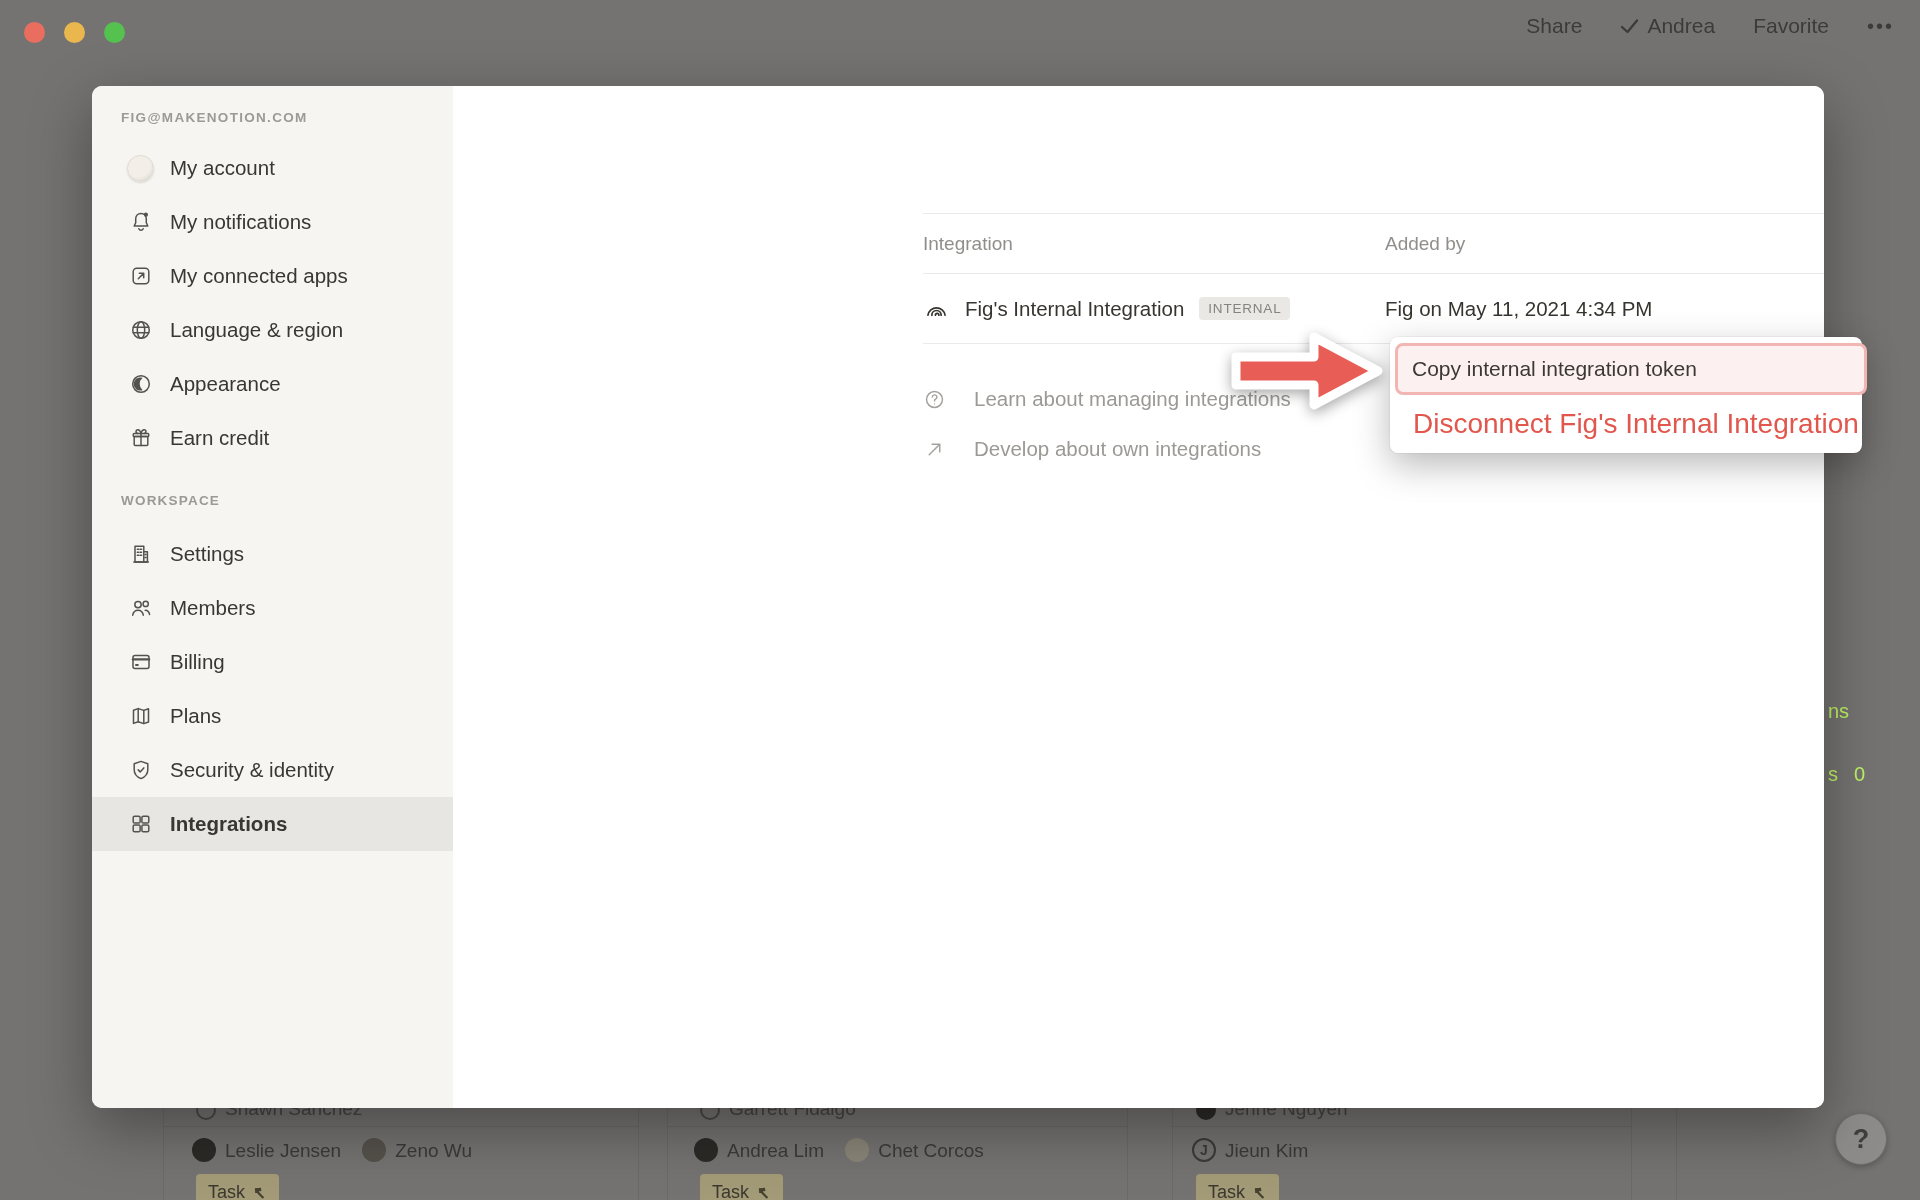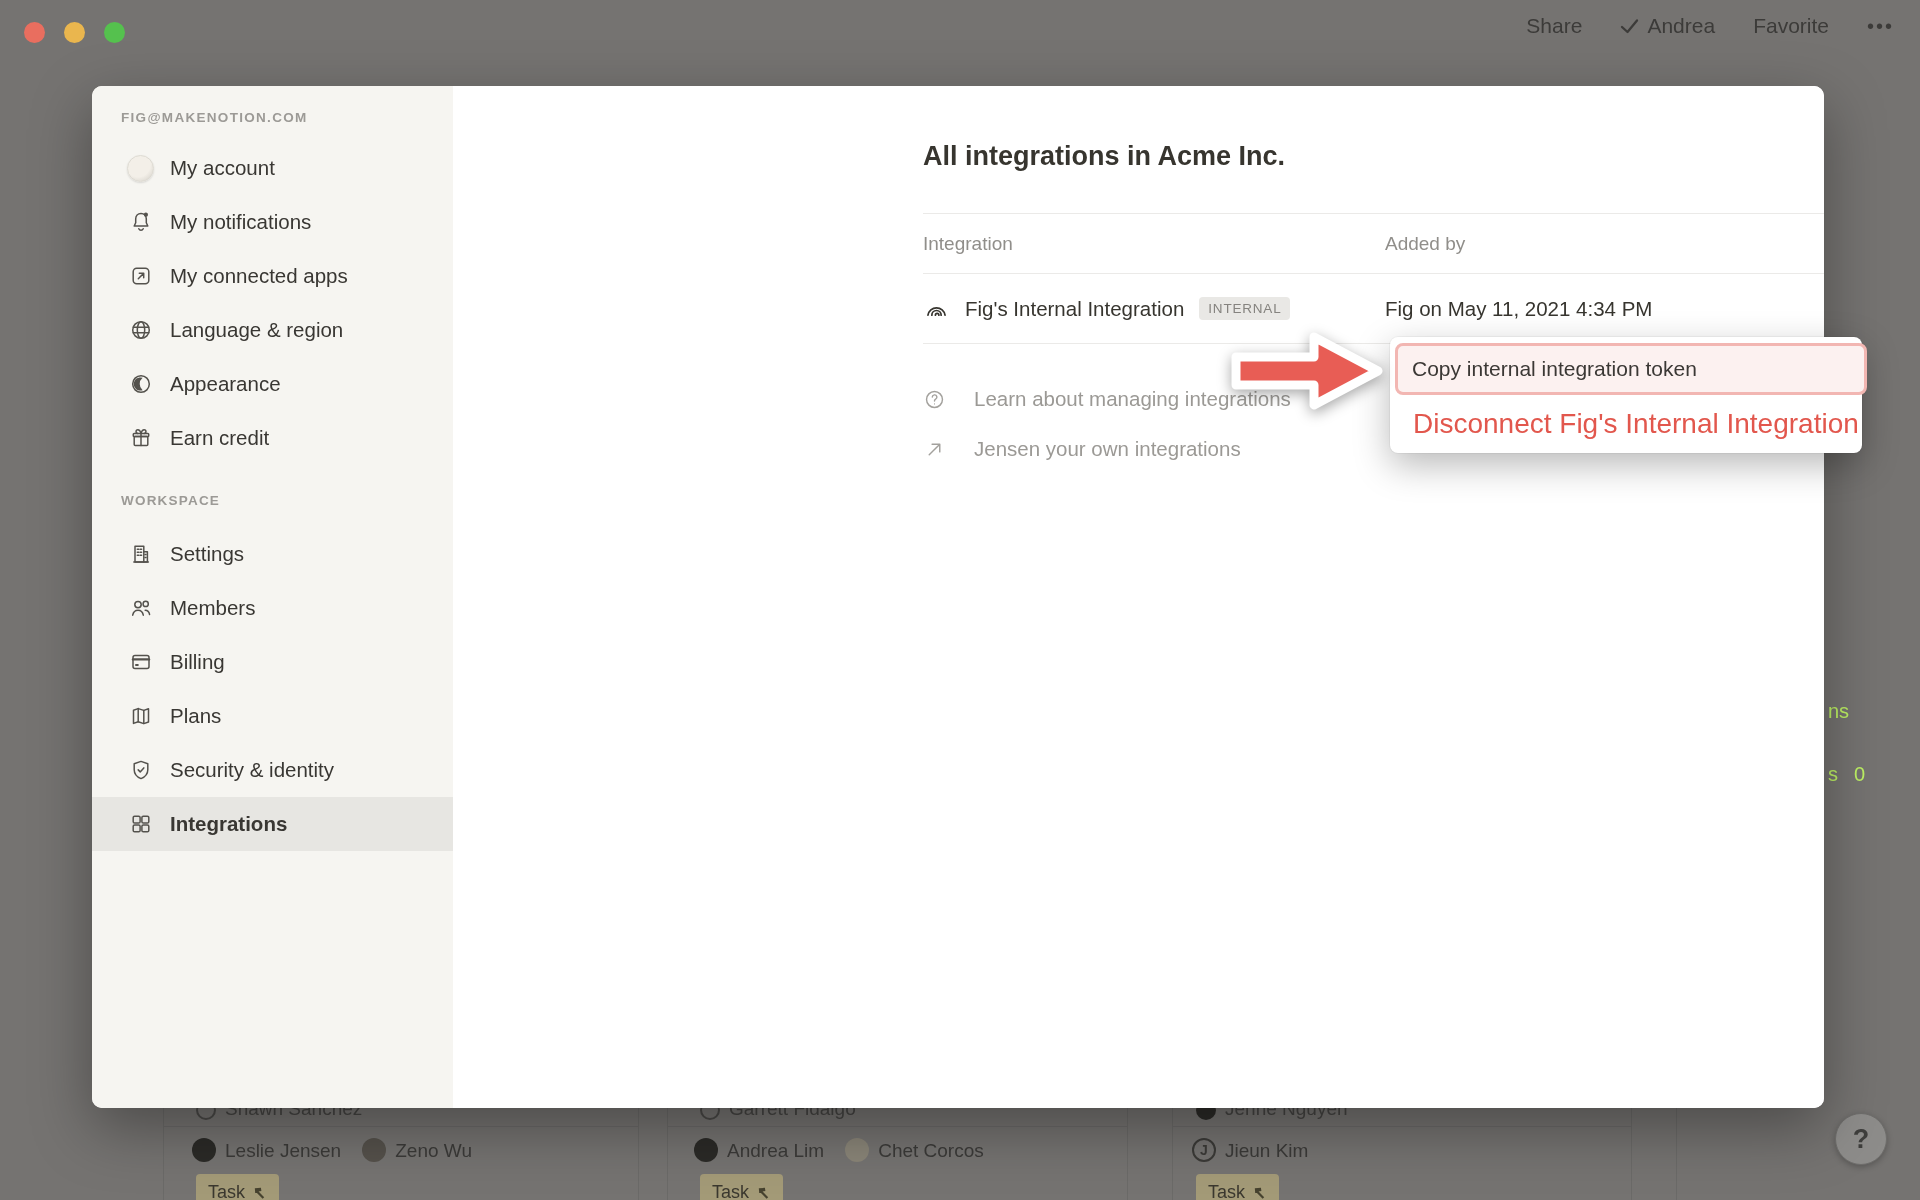--- a/index.html
+++ b/index.html
@@ -252,21 +252,20 @@
             <rect x="4.2" y="4.2" width="6.9" height="6.9" rx="1.4"></rect>
             <rect x="12.9" y="4.2" width="6.9" height="6.9" rx="1.4"></rect>
             <rect x="4.2" y="12.9" width="6.9" height="6.9" rx="1.4"></rect>
             <rect x="12.9" y="12.9" width="6.9" height="6.9" rx="1.4"></rect>
           </svg>
         <span>Integrations</span>
       </div>
     </div>
 
     <div class="main">
-      <div class="page-title">All integrations in Acme Inc.</div>
 
       <div class="tbl">
         <div class="tbl-head">
           <div class="tbl-col1">Integration</div>
           <div>Added by</div>
         </div>
         <div class="tbl-row">
           <div class="row-col1">
             <span class="int-icon">
               <svg viewBox="0 0 25 25">
@@ -289,21 +288,21 @@
               <circle cx="12" cy="12" r="8.3"></circle>
               <path d="M9.7 9.5a2.4 2.4 0 1 1 3.5 2.2c-.8.4-1.2 1-1.2 1.8"></path>
               <circle cx="12" cy="16.6" r="0.6" fill="#a3a19d" stroke="none"></circle>
             </svg>
           <span>Learn about managing integrations</span>
         </div>
         <div class="link-row">
           <svg viewBox="0 0 24 24">
               <path d="M6.5 17.5 17.5 6.5 M9.5 6.5h8v8"></path>
             </svg>
-          <span>Jensen your own integrations</span>
+          <span>Develop about own integrations</span>
         </div>
       </div>
     </div>
   </div>
 
   <div class="ctx">
     <div class="ctx-copy">
       <span>Copy internal integration token</span>
     </div>
     <div class="ctx-disc">

